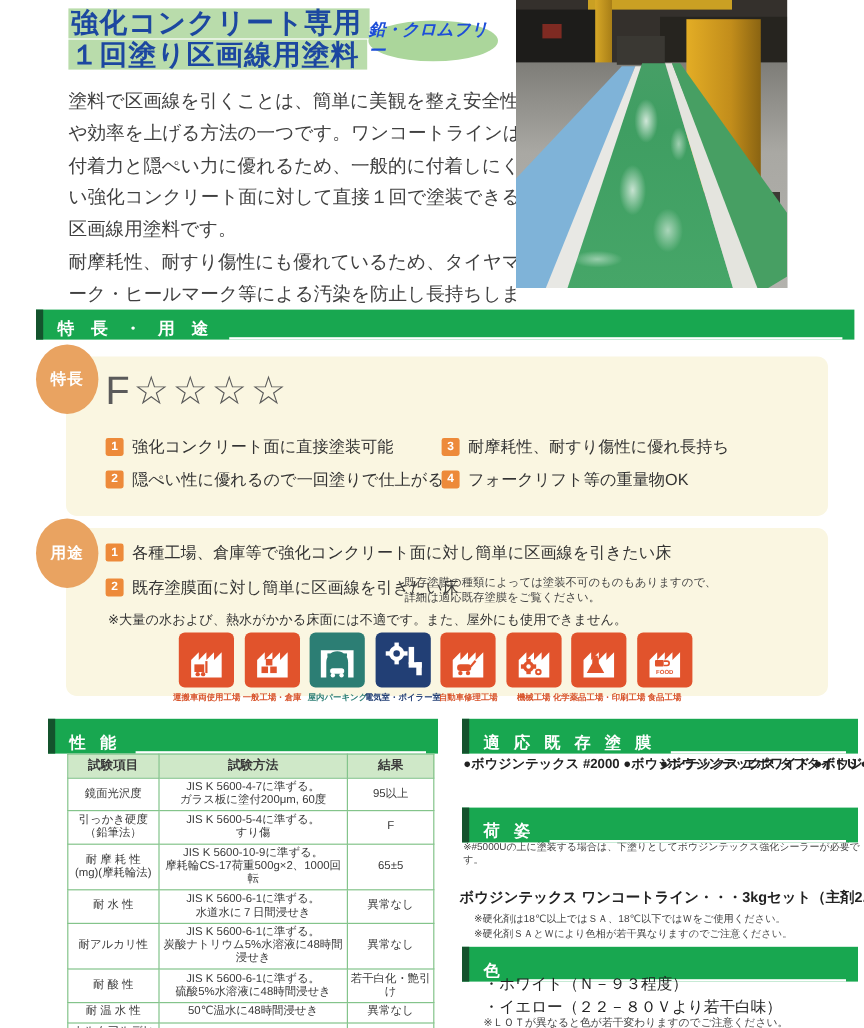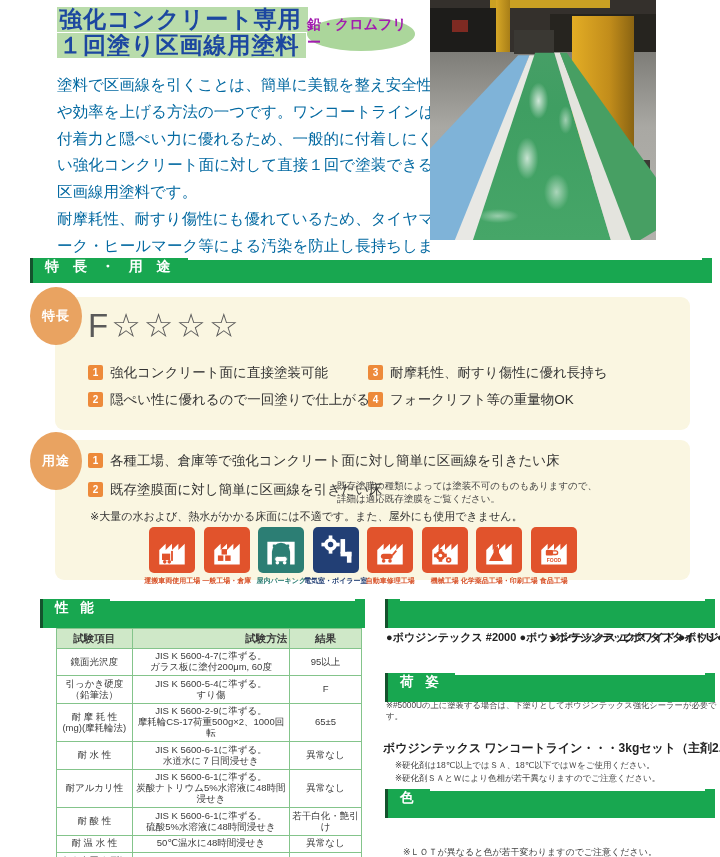--- a/index.html
+++ b/index.html
@@ -6,23 +6,23 @@
   html,body { background:#fff; }
   body { font-family:"Liberation Sans","DejaVu Sans",sans-serif; }
   .page { position:relative; width:720px; height:857px; background:#fff; overflow:hidden; }
 
   
   .title-block { position:absolute; left:57px; top:7px; }
   .title-line { display:table; background:#b9dcab; padding:0 6px 0 2px; margin-bottom:1px; }
   .title-line span { font-size:23px; font-weight:bold; color:#1c47a0; letter-spacing:1px; line-height:25px; }
   .badge { position:absolute; left:307px; top:17px; width:108px; height:34px; background:#abd69b;
            border-radius:50%; display:flex; align-items:center; justify-content:center;
-           font-size:14px; font-weight:bold; color:#a21caf; }
+           font-size:14px; font-weight:bold; color:#1d4ed8;font-style:italic; }
   .intro { position:absolute; left:57px; top:72px; width:380px; font-size:15.5px; line-height:26.8px;
-           color:#0369a1; font-weight:500; }
+           color:#404040; font-weight:500; }
 
   
   .photo { position:absolute; left:430px; top:0; width:226px; height:240px; overflow:hidden; background:#34302c; }
   .ph { position:absolute; }
   .ph-floor { left:0; top:52px; width:226px; height:188px;
               background:linear-gradient(#7e7d78,#a9a8a3 40%,#b3b2ad); }
   .ph-mach1 { left:0; top:8px; width:70px; height:48px; background:#1d1c1a; }
   .ph-mach2 { left:120px; top:14px; width:106px; height:44px; background:#26241f; }
   .ph-mach3 { left:84px; top:30px; width:40px; height:24px; background:#3a3833; }
   .ph-red   { left:22px; top:20px; width:16px; height:12px; background:#7e2a22; }
@@ -40,22 +40,22 @@
   .ph-green-r{ background:#479f63; clip-path:polygon(57.5% 22%, 60.5% 22%, 100% 74%, 100% 96%, 93% 100%, 89% 100%); }
   .ph-gloss { left:0; top:0; width:226px; height:240px;
       background:
         radial-gradient(ellipse 14px 26px at 48% 42%, rgba(255,255,255,.75), rgba(255,255,255,0) 70%),
         radial-gradient(ellipse 16px 30px at 43% 66%, rgba(255,255,255,.7), rgba(255,255,255,0) 70%),
         radial-gradient(ellipse 18px 26px at 56% 80%, rgba(255,255,255,.55), rgba(255,255,255,0) 70%),
         radial-gradient(ellipse 10px 20px at 60% 50%, rgba(255,255,255,.5), rgba(255,255,255,0) 70%),
         radial-gradient(ellipse 30px 10px at 30% 90%, rgba(255,255,255,.45), rgba(255,255,255,0) 70%); }
 
   
-  .secbar { position:absolute; background:#18a750; border-left:3px solid #14532d; color:#fff;
-            display:flex; align-items:flex-start; font-weight:bold; }
+  .secbar { position:absolute; background:#18a750; border-left:6px solid #14532d; color:#fff;
+            display:flex; align-items:flex-end; font-weight:bold; }
   .secbar .t { padding-left:12px; white-space:nowrap; }
   .secbar .rule { flex:1; height:2px; background:#fff; margin:0 10px 0 12px; }
   .bar-main { left:30px; top:258px; width:682px; height:25px; font-size:14px; letter-spacing:5px; }
   .bar-sm { height:29px; font-size:13.5px; letter-spacing:4px; }
 
   
   .cream { position:absolute; background:#faf6e1; border-radius:9px; }
   .box-feat { left:55px; top:297px; width:635px; height:133px; }
   .box-uses { left:55px; top:440px; width:635px; height:140px; }
   .circle { position:absolute; width:52px; height:58px; border-radius:50%; background:#e9a361;
@@ -87,21 +87,21 @@
   .icon-label { margin-top:3px; font-size:7px; white-space:nowrap; font-weight:bold; }
   .lb-orange { color:#d8542b; } .lb-teal { color:#2c7e74; } .lb-navy { color:#223f75; }
 
   
   .bar-perf { left:40px; top:599px; width:325px; }
   table.perf { position:absolute; left:56px; top:628px; width:306px; border-collapse:collapse;
                font-size:9.5px; color:#3a3a3a; }
   table.perf th, table.perf td { border:1px solid #84c48b; text-align:center; vertical-align:middle;
                padding:2.5px 2px; line-height:10.8px; }
   table.perf th { background:#cfe8c8; font-weight:bold; font-size:10.5px; padding:4px 2px; }
-  table.perf .c1 { width:76px; } table.perf .c2 { width:158px;text-align:right; } table.perf .c3 { width:72px; }
+  table.perf .c1 { width:76px; } table.perf .c2 { width:158px; } table.perf .c3 { width:72px; }
   .pre { white-space:pre-line; }
 
   
   .bar-compat { left:385px; top:599px; width:330px; }
   .compat-wrap { position:absolute; left:386px; top:630px; width:330px; display:flex; }
   .compat-col { font-size:11px; font-weight:bold; color:#222; line-height:15.5px; white-space:nowrap; }
   .compat-col.one { width:164px; }
   .compat-note { position:absolute; left:386px; top:700px; font-size:8.3px; color:#444; }
 
   .bar-pack { left:385px; top:673px; width:330px; }
@@ -318,21 +318,21 @@
       <tr>
         <td class="pre">引っかき硬度
 （鉛筆法）</td>
         <td class="pre">JIS K 5600-5-4に準ずる。
 すり傷</td>
         <td class="pre">F</td>
       </tr>
       <tr>
         <td class="pre">耐 摩 耗 性
 (mg)(摩耗輪法)</td>
-        <td class="pre">JIS K 5600-2-9に準ずる。
+        <td class="pre">JIS K 5600-10-9に準ずる。
 摩耗輪CS-17荷重500g×2、1000回転</td>
         <td class="pre">65±5</td>
       </tr>
       <tr>
         <td class="pre">耐 水 性</td>
         <td class="pre">JIS K 5600-6-1に準ずる。
 水道水に７日間浸せき</td>
         <td class="pre">異常なし</td>
       </tr>
       <tr>
@@ -356,20 +356,21 @@
         <td class="pre">ホルムアルデヒド
 放散量</td>
         <td class="pre">JIS K 5970　デシケータ法</td>
         <td class="pre">0.12mg/L以下
 F☆☆☆☆</td>
       </tr>
     </tbody>
   </table>
 
   <div class="secbar bar-sm bar-compat">
+    <span class="t">適 応 既 存 塗 膜</span>
     <span class="rule"></span>
   </div>
   <div class="compat-wrap">
     <div class="compat-col one pre">●ボウジンテックス #2000
 ●ボウジンテックス エポワイド
 ●ボウジンテックス #8000
 ●ボウジンテックス #5000Uハードコート
 ●ボウジンテックス Uワイド</div>
     <div class="compat-col pre">●ボウジンテックス タフタイトU
 ●ボウジンテックス マークストップ
@@ -383,15 +384,17 @@
     <span class="rule"></span>
   </div>
   <div class="pack-main">ボウジンテックス ワンコートライン・・・3kgセット（主剤2.4kg　硬化剤0.6kg）</div>
   <div class="pack-notes">※硬化剤は18℃以上ではＳＡ、18℃以下ではＷをご使用ください。
 ※硬化剤ＳＡとＷにより色相が若干異なりますのでご注意ください。</div>
 
   <div class="secbar bar-sm bar-color">
     <span class="t">色</span>
     <span class="rule"></span>
   </div>
+  <div class="color-items pre">・ホワイト（Ｎ－９３程度）
+・イエロー（２２－８０Ｖより若干白味）</div>
   <div class="color-note">※ＬＯＴが異なると色が若干変わりますのでご注意ください。</div>
 
 </div>
 
 </body></html>

